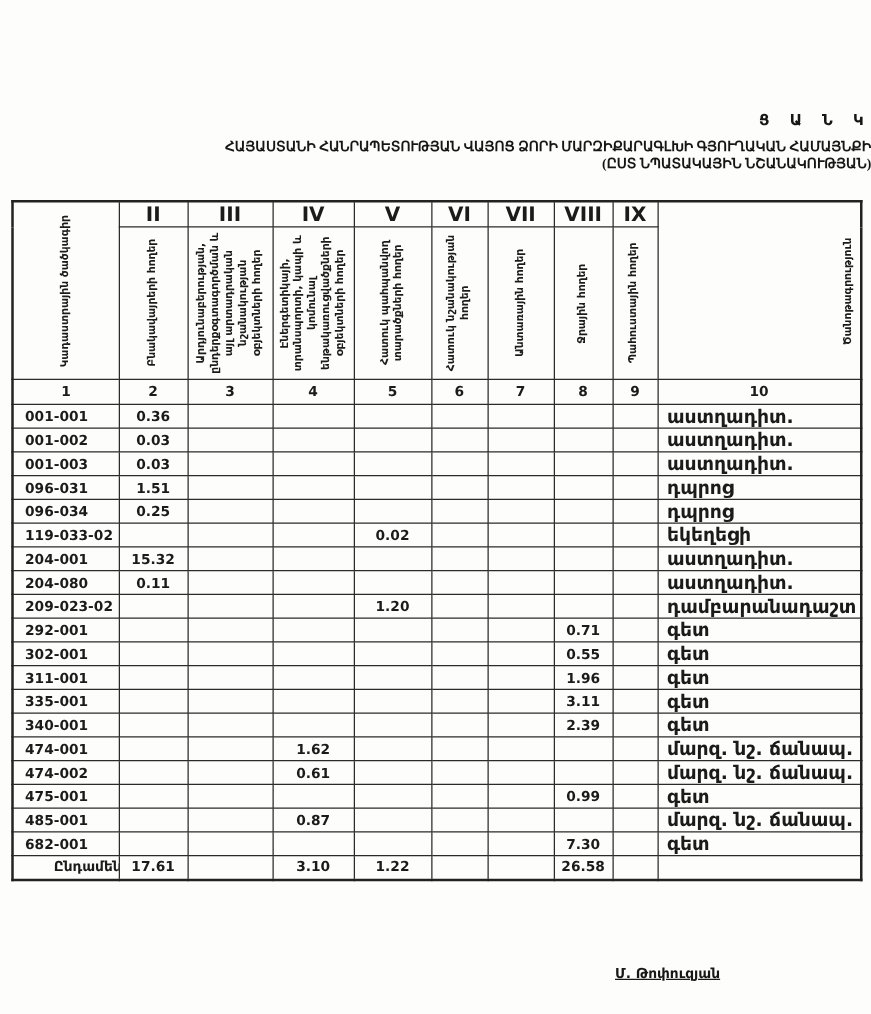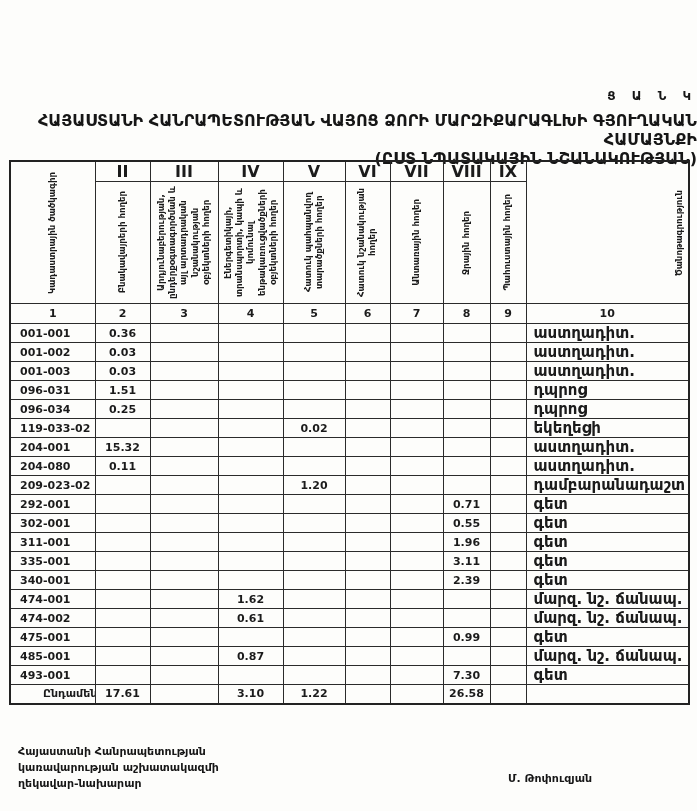--- a/index.html
+++ b/index.html
@@ -18,21 +18,21 @@
     position:absolute;top:7px;right:12px;width:300px;
     text-align:center;font-size:11px;font-weight:bold;line-height:1.25;
   }
 
   
   .titleblock{
     position:absolute;top:66px;left:0;right:0;
     text-align:right;font-weight:bold;color:#161616;margin-top:23px;
   }
   .titleblock .t-main{font-size:12px;letter-spacing:6px;margin-bottom:9px;}
-  .titleblock .t-line{font-size:16px;line-height:1.18;}
+  .titleblock .t-line{font-size:11px;line-height:1.18;font-family:Liberation Serif, serif;}
 
   
   table.land{
     position:absolute;left:9px;top:160px;
     border-collapse:collapse;table-layout:fixed;
     width:679px;
   }
   table.land th, table.land td{
     border:1px solid #2b2b2b;
     padding:0;overflow:hidden;
@@ -56,22 +56,22 @@
   tbody td.note{text-align:left;padding-left:7px;font-size:15px;}
   tbody tr.total td{border-top:1.5px solid #222;}
   tbody tr.total td.code{padding-left:32px;}
 
   
   .footer{
     position:absolute;left:18px;top:744px;right:30px;
     font-size:11px;font-weight:bold;line-height:1.45;
   }
   .sig{
-    position:absolute;left:508px;top:772px;
-    font-size:11px;font-weight:bold;
+    position:absolute;left:492px;top:772px;
+    font-size:11px;font-weight:bold;text-decoration:underline;
   }
 </style>
 </head>
 <body>
 
 <div class="page">
 
 
   <div class="titleblock">
     <div class="t-main">Ց Ա Ն Կ</div>
@@ -379,21 +379,21 @@
           <td class="num"></td>
           <td class="num">0.87</td>
           <td class="num"></td>
           <td class="num"></td>
           <td class="num"></td>
           <td class="num"></td>
           <td class="num"></td>
           <td class="note">մարզ. նշ. ճանապ.</td>
         </tr>
         <tr>
-          <td class="code">493-001</td>
+          <td class="code">682-001</td>
           <td class="num"></td>
           <td class="num"></td>
           <td class="num"></td>
           <td class="num"></td>
           <td class="num"></td>
           <td class="num"></td>
           <td class="num">7.30</td>
           <td class="num"></td>
           <td class="note">գետ</td>
         </tr>
@@ -405,20 +405,15 @@
           <td class="num">1.22</td>
           <td class="num"></td>
           <td class="num"></td>
           <td class="num">26.58</td>
           <td class="num"></td>
           <td class="note"></td>
         </tr>
       </tbody>
   </table>
 
-  <div class="footer">
-    <div>Հայաստանի Հանրապետության</div>
-    <div>կառավարության աշխատակազմի</div>
-    <div>ղեկավար-նախարար</div>
-  </div>
   <div class="sig">Մ. Թոփուզյան</div>
 
 </div>
 
 </body></html>

